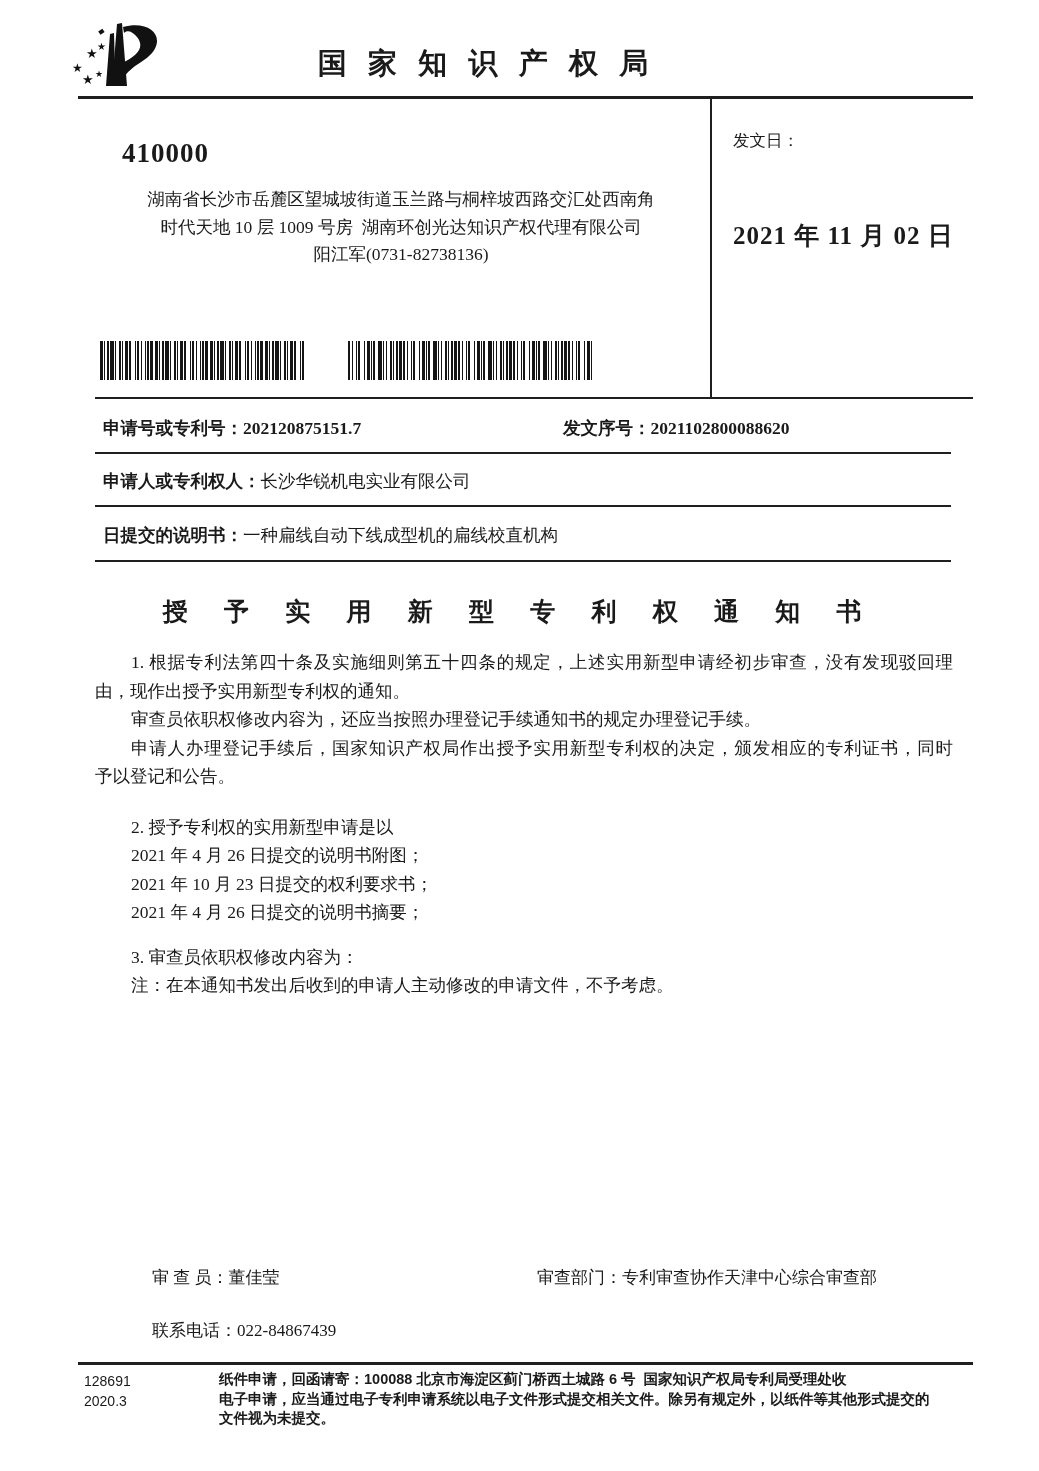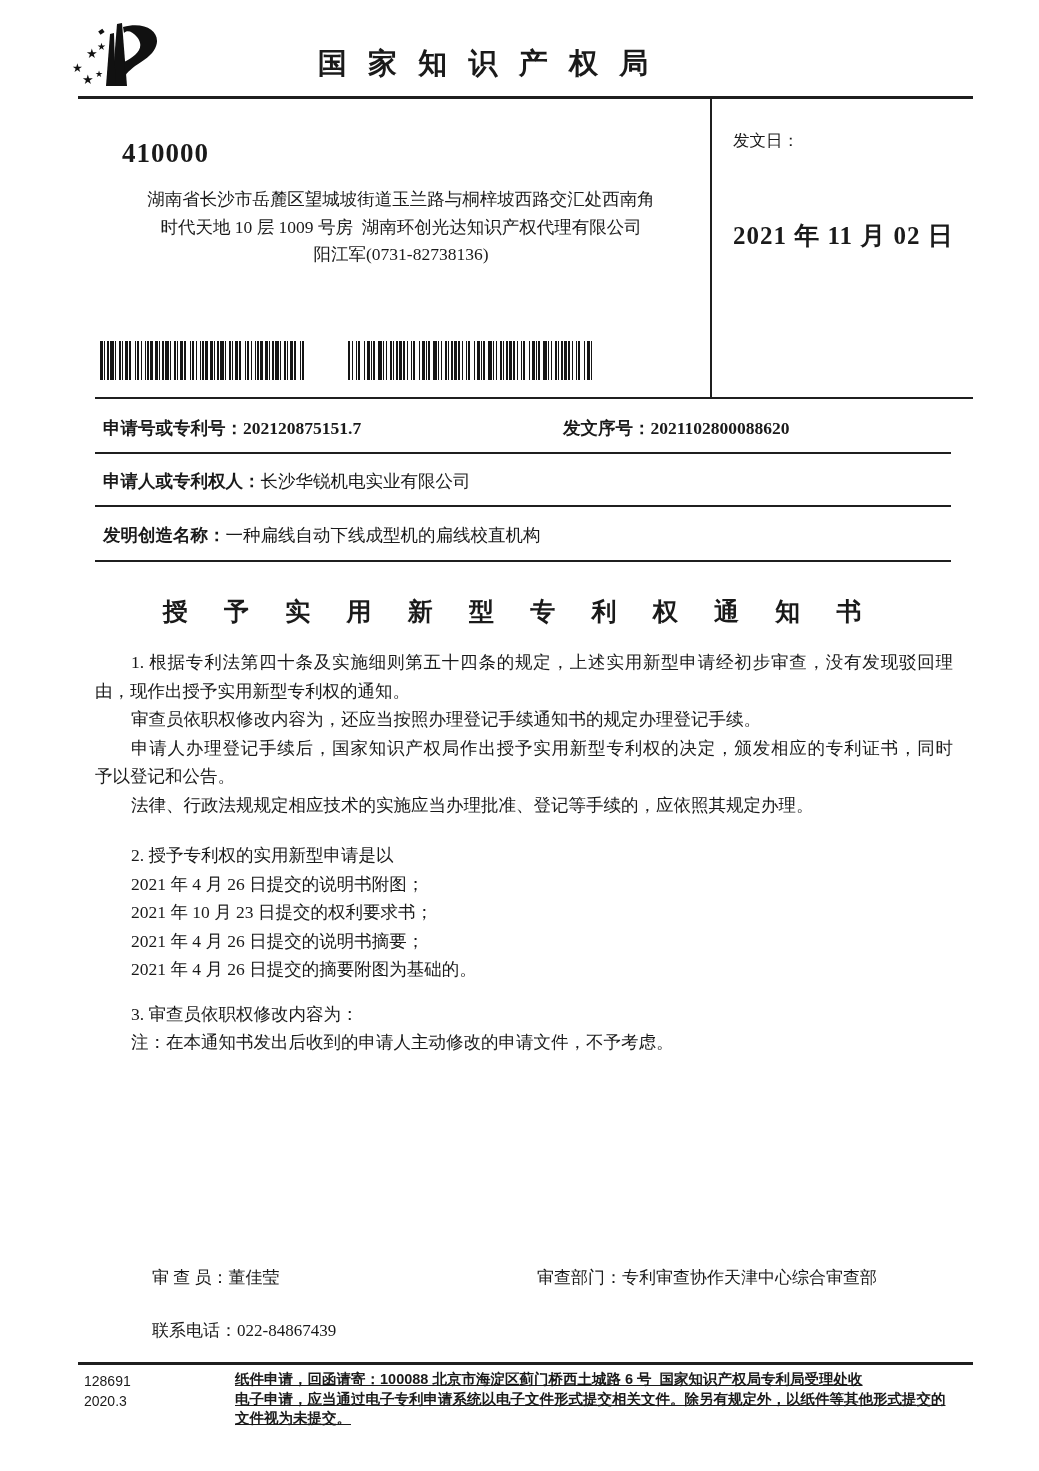--- a/index.html
+++ b/index.html
@@ -87,58 +87,56 @@
     <span class="b">发文序号：</span><span class="b">2021102800088620</span>
   </div>
   <div class="hline" style="left:95px;top:452px;width:856px;"></div>
 
   <div class="trow" style="left:103px;top:469px;">
     <span class="b">申请人或专利权人：</span><span>长沙华锐机电实业有限公司</span>
   </div>
   <div class="hline" style="left:95px;top:505px;width:856px;"></div>
 
   <div class="trow" style="left:103px;top:523px;">
-    <span class="b">发明创造名称：</span><span>一种扁线自动下线成型机的扁线校直机构</span>
+    <span class="b">日提交的说明书：</span><span>一种扁线自动下线成型机的扁线校直机构</span>
   </div>
   <div class="hline" style="left:95px;top:560px;width:856px;"></div>
 
   <div class="abs notice-title">授 予 实 用 新 型 专 利 权 通 知 书</div>
 
   <div class="abs body-block">
     <div class="bl indent fill">1. 根据专利法第四十条及实施细则第五十四条的规定，上述实用新型申请经初步审查，没有发现驳回理</div>
     <div class="bl">由，现作出授予实用新型专利权的通知。</div>
     <div class="bl indent">审查员依职权修改内容为，还应当按照办理登记手续通知书的规定办理登记手续。</div>
     <div class="bl indent fill">申请人办理登记手续后，国家知识产权局作出授予实用新型专利权的决定，颁发相应的专利证书，同时</div>
     <div class="bl">予以登记和公告。</div>
-    <div class="bl indent">法律、行政法规规定相应技术的实施应当办理批准、登记等手续的，应依照其规定办理。</div>
     <div class="sp1"></div>
     <div class="bl indent">2. 授予专利权的实用新型申请是以</div>
     <div class="bl indent">2021 年 4 月 26 日提交的说明书附图；</div>
     <div class="bl indent">2021 年 10 月 23 日提交的权利要求书；</div>
     <div class="bl indent">2021 年 4 月 26 日提交的说明书摘要；</div>
-    <div class="bl indent">2021 年 4 月 26 日提交的摘要附图为基础的。</div>
     <div class="sp2"></div>
     <div class="bl indent">3. 审查员依职权修改内容为：</div>
     <div class="bl indent">注：在本通知书发出后收到的申请人主动修改的申请文件，不予考虑。</div>
   </div>
 
   <div class="abs signoff" style="left:152px;top:1266px;">
     <span>审 查 员：</span><span>董佳莹</span>
   </div>
   <div class="abs signoff" style="left:537px;top:1266px;">
     <span>审查部门：</span><span>专利审查协作天津中心综合审查部</span>
   </div>
   <div class="abs signoff" style="left:152px;top:1319px;">
     <span>联系电话：</span><span>022-84867439</span>
   </div>
 
   <div class="hline" style="left:78px;top:1362px;width:895px;height:3px;"></div>
   <div class="abs footer-code sans" style="left:84px;top:1372px;">
     <div>128691</div>
     <div>2020.3</div>
   </div>
-  <div class="abs footer-text sans" style="left:235px;top:1370px;width:730px;text-decoration:underline;">
+  <div class="abs footer-text sans" style="left:219px;top:1370px;width:730px;">
     <div class="pre">纸件申请，回函请寄：100088 北京市海淀区蓟门桥西土城路 6 号  国家知识产权局专利局受理处收</div>
     <div class="pre">电子申请，应当通过电子专利申请系统以电子文件形式提交相关文件。除另有规定外，以纸件等其他形式提交的</div>
     <div class="pre">文件视为未提交。</div>
   </div>
 
 </div>
 
 </body></html>

